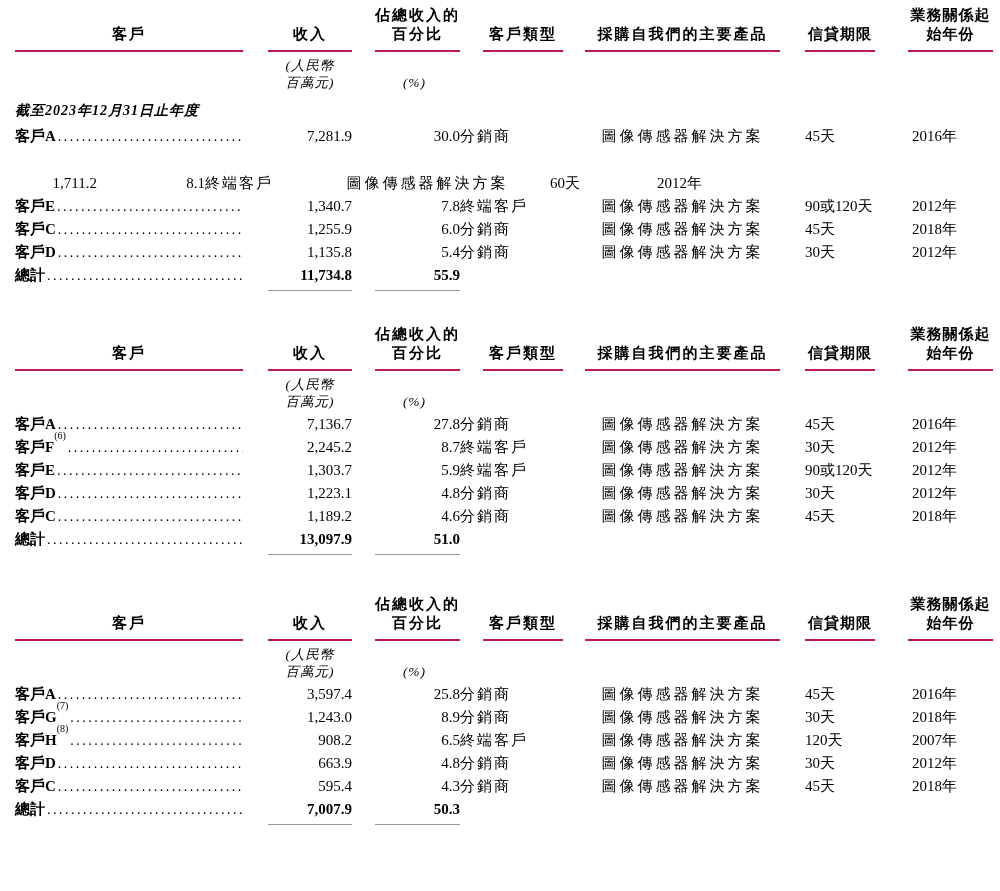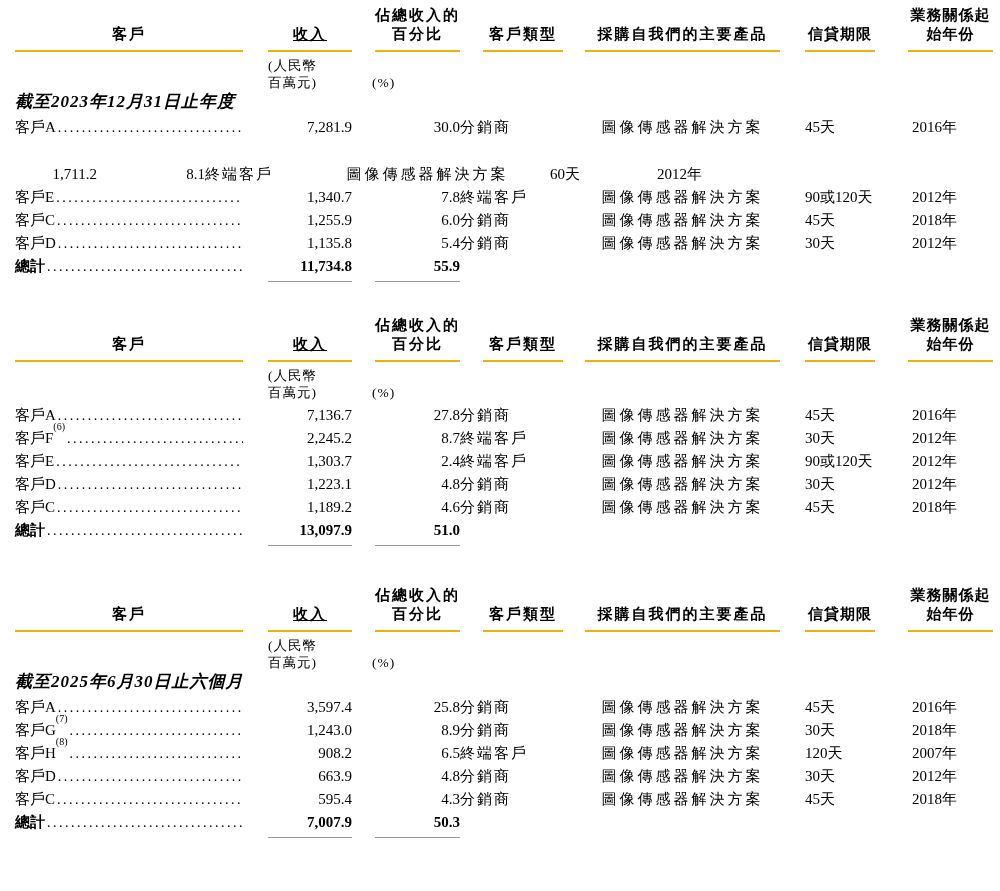--- a/index.html
+++ b/index.html
@@ -15,49 +15,49 @@
   .c2{width:100px;box-sizing:border-box;text-align:right;padding-right:3px;}
   .c3{width:105px;box-sizing:border-box;text-align:right;}
   .c4{width:125px;box-sizing:border-box;text-align:left;}
   .c5{width:195px;box-sizing:border-box;text-align:center;}
   .c6{width:125px;box-sizing:border-box;padding-left:25px;text-align:left;}
   .c7{width:95px;box-sizing:border-box;padding-left:7px;text-align:left;}
 
   
   .hdr{display:flex;align-items:flex-end;}
   .hdr .c1,.hdr .c2,.hdr .c3,.hdr .c4,.hdr .c5,.hdr .c6,.hdr .c7{padding:0;text-align:left;}
-  .rulebox{border-bottom:2px solid #eab308;padding-bottom:6px;}
+  .rulebox{border-bottom:2px solid #be185d;padding-bottom:6px;}
   .hline{font-weight:bold;font-size:15px;line-height:19px;letter-spacing:2px;text-align:center;white-space:nowrap;}
   .rb1{margin-left:15px;width:228px;}
-  .rb2{margin-left:13px;width:84px;text-decoration:underline;}
+  .rb2{margin-left:13px;width:84px;}
   .rb3{margin-left:20px;width:85px;}
   .rb4{margin-left:23px;width:80px;}
   .rb5{width:195px;}
   .rb6{margin-left:25px;width:70px;}
   .rb7{margin-left:3px;width:85px;}
   .rb6 .hline{letter-spacing:1px;}
   .rb7 .hline{letter-spacing:1px;}
 
   
   .subhdr{display:flex;align-items:flex-end;margin-top:5px;}
-  .subhdr .cell{font-size:13.5px;line-height:17px;text-align:left;letter-spacing:1px;}
+  .subhdr .cell{font-style:italic;font-size:13.5px;line-height:17px;text-align:center;letter-spacing:1px;}
   .sub2{margin-left:13px;width:84px;}
   .sub3{margin-left:20px;width:85px;}
   .spacer1{width:255px;}
 
   
-  .period{padding-left:15px;font-weight:bold;font-style:italic;
-          font-size:17px;line-height:22px;letter-spacing:1px;}
+  .period{margin-top:9px;padding-left:15px;font-weight:bold;font-style:italic;
+          font-size:14px;line-height:22px;letter-spacing:1px;}
 
   
   .rows{margin-top:3px;}
   .trow{display:flex;height:23px;font-size:15px;}
   .trow>div{line-height:23px;}
   .t1 .rows .trow:first-child{margin-bottom:24px;}
-  .rname{white-space:nowrap;}
+  .rname{white-space:nowrap;font-weight:bold;}
   .dots{flex:1;overflow:hidden;white-space:nowrap;margin-left:2px;}
   .dots::after{content:"..........................................................................";letter-spacing:2.5px;font-size:14px;}
   .c1flex{display:flex;}
   .sup{font-size:10px;line-height:0;vertical-align:6px;}
   .ctype{letter-spacing:2px;}
   .cprod{letter-spacing:3px;}
   .num{font-variant-numeric:lining-nums;}
 
   
   .total .rname,.total .c2,.total .c3{font-weight:bold;}
@@ -287,21 +287,21 @@
           <div class="c7">2012年</div>
         </div>
 
         <div class="trow">
           <div class="c1 c1flex">
             <span class="rname">客戶E</span>
             <sup class="sup"></sup>
             <span class="dots"></span>
           </div>
           <div class="c2 num">1,303.7</div>
-          <div class="c3 num">2.4</div>
+          <div class="c3 num">5.9</div>
           <div class="c4 ctype">終端客戶</div>
           <div class="c5 cprod">圖像傳感器解決方案</div>
           <div class="c6">90或120天</div>
           <div class="c7">2012年</div>
         </div>
 
         <div class="trow">
           <div class="c1 c1flex">
             <span class="rname">客戶D</span>
             <sup class="sup"></sup>
@@ -389,21 +389,20 @@
       </div>
     </div>
     <div class="subhdr">
       <div class="spacer1"></div>
       <div class="cell sub2">
         <div>(人民幣</div>
         <div>百萬元)</div>
       </div>
       <div class="cell sub3">(%)</div>
     </div>
-    <div class="period">截至2025年6月30日止六個月</div>
     <div class="rows">
 
         <div class="trow">
           <div class="c1 c1flex">
             <span class="rname">客戶A</span>
             <sup class="sup"></sup>
             <span class="dots"></span>
           </div>
           <div class="c2 num">3,597.4</div>
           <div class="c3 num">25.8</div>

